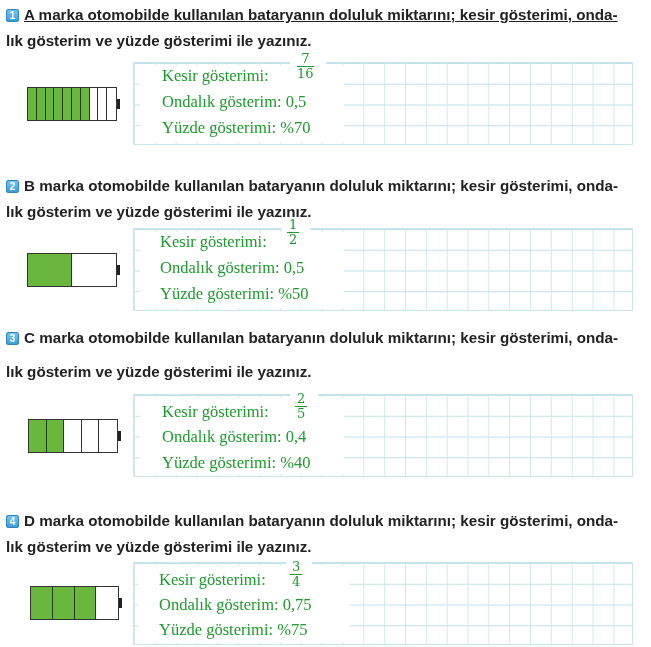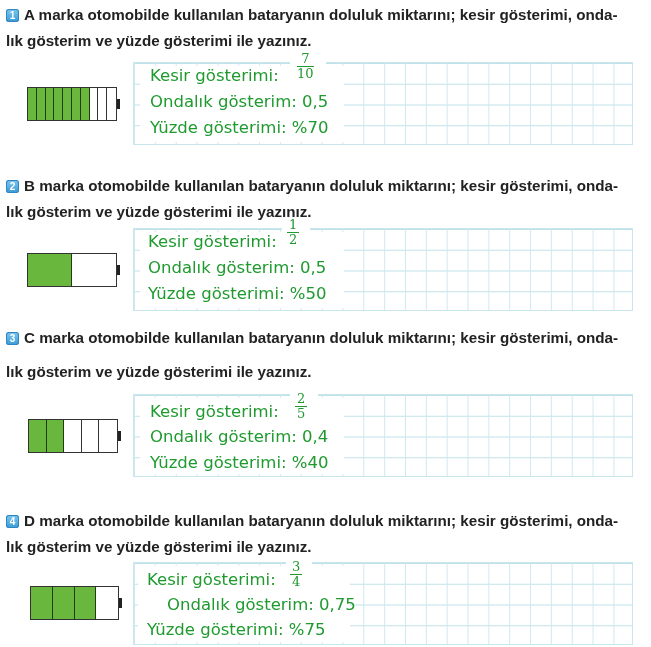--- a/index.html
+++ b/index.html
@@ -31,21 +31,21 @@
       box-sizing: border-box;
     }
     .grid-mask {
       position: absolute; background: #ffffff;
     }
     .answers {
       position: absolute; left: 146px;
       font-family: "DejaVu Sans", sans-serif; color: #1e9a2e;
       font-size: 16.5px;
     }
-    .ans-row { position: absolute; left: 4px; white-space: nowrap; height: 24px; line-height: 24px; }
+    .ans-row { position: absolute; left: 16px; white-space: nowrap; height: 24px; line-height: 24px; font-family: Liberation Serif, serif; }
     .frac {
       position: absolute; display: inline-block; text-align: center;
       font-family: "DejaVu Serif", serif; color: #1e9a2e; font-size: 13px; line-height: 14px;
     }
     .frac .num { display: block; border-bottom: 1.3px solid #1e9a2e; padding: 0 2px; }
     .frac .den { display: block; }
     .battery { position: absolute; height: 34px; }
     .battery .body {
       position: absolute; left: 0; top: 0; height: 32px; border: 1px solid #333;
       display: flex; background: #fff;
@@ -54,21 +54,21 @@
     .battery .cell:last-child { border-right: none; }
     .battery .cell.filled { background: #6ab73e; border-right-color: #1f3d10; }
     .battery .tip {
       position: absolute; top: 12px; width: 3px; height: 10px; background: #222;
     }
   </style>
 </head>
 <body>
 
 <div class="question" style="top:0;">
-  <div class="q-line" style="top:6px;">
+  <div class="q-line" style="top:6px;text-decoration:underline;">
     <span class="badge">1</span><span>A marka otomobilde kullanılan bataryanın doluluk miktarını; kesir gösterimi, onda-</span>
   </div>
   <div class="q-line q-line2" style="top:32px;">lık gösterim ve yüzde gösterimi ile yazınız.</div>
 
   <div class="battery" style="left:27px; top:87px;">
     <div class="body" style="width:88px;">
         <div class="cell filled" style="width: 10%; background: rgb(106, 183, 62);"></div>
         <div class="cell filled" style="width: 10%; background: rgb(106, 183, 62);"></div>
         <div class="cell filled" style="width: 10%; background: rgb(106, 183, 62);"></div>
         <div class="cell filled" style="width: 10%; background: rgb(106, 183, 62);"></div>
@@ -92,21 +92,21 @@
     </div>
     <div class="ans-row" style="top:26px;">
       <span>Ondalık gösterim:</span> <span>0,5</span>
     </div>
     <div class="ans-row" style="top:52px;text-align:center;">
       <span>Yüzde gösterimi:</span> <span>%70</span>
     </div>
   </div>
   <div class="frac" style="left:297px; top:52px;">
     <span class="num">7</span>
-    <span class="den">10</span>
+    <span class="den">16</span>
   </div>
 </div>
 
 <div class="question" style="top:0;">
   <div class="q-line" style="top:177px;">
     <span class="badge">2</span><span>B marka otomobilde kullanılan bataryanın doluluk miktarını; kesir gösterimi, onda-</span>
   </div>
   <div class="q-line q-line2" style="top:203px;">lık gösterim ve yüzde gösterimi ile yazınız.</div>
 
   <div class="battery" style="left:27px; top:253px;">
@@ -193,21 +193,21 @@
   </div>
 
   <div class="grid" style="top:562px;"></div>
   <div class="grid-mask" style="left:138px; top:566px; width:212px; height:76px;"></div>
   <div class="grid-mask" style="left:286px; top:558px; width:26px; height:34px;"></div>
 
   <div class="answers" style="top:568px; left:143px;">
     <div class="ans-row" style="top:0;">
       <span>Kesir gösterimi:</span>
     </div>
-    <div class="ans-row" style="top:25px;margin-left:20px;">
+    <div class="ans-row" style="top:25px;">
       <span>Ondalık gösterim:</span> <span>0,75</span>
     </div>
     <div class="ans-row" style="top:50px;">
       <span>Yüzde gösterimi:</span> <span>%75</span>
     </div>
   </div>
   <div class="frac" style="left:290px; top:560px;">
     <span class="num">3</span>
     <span class="den">4</span>
   </div>

